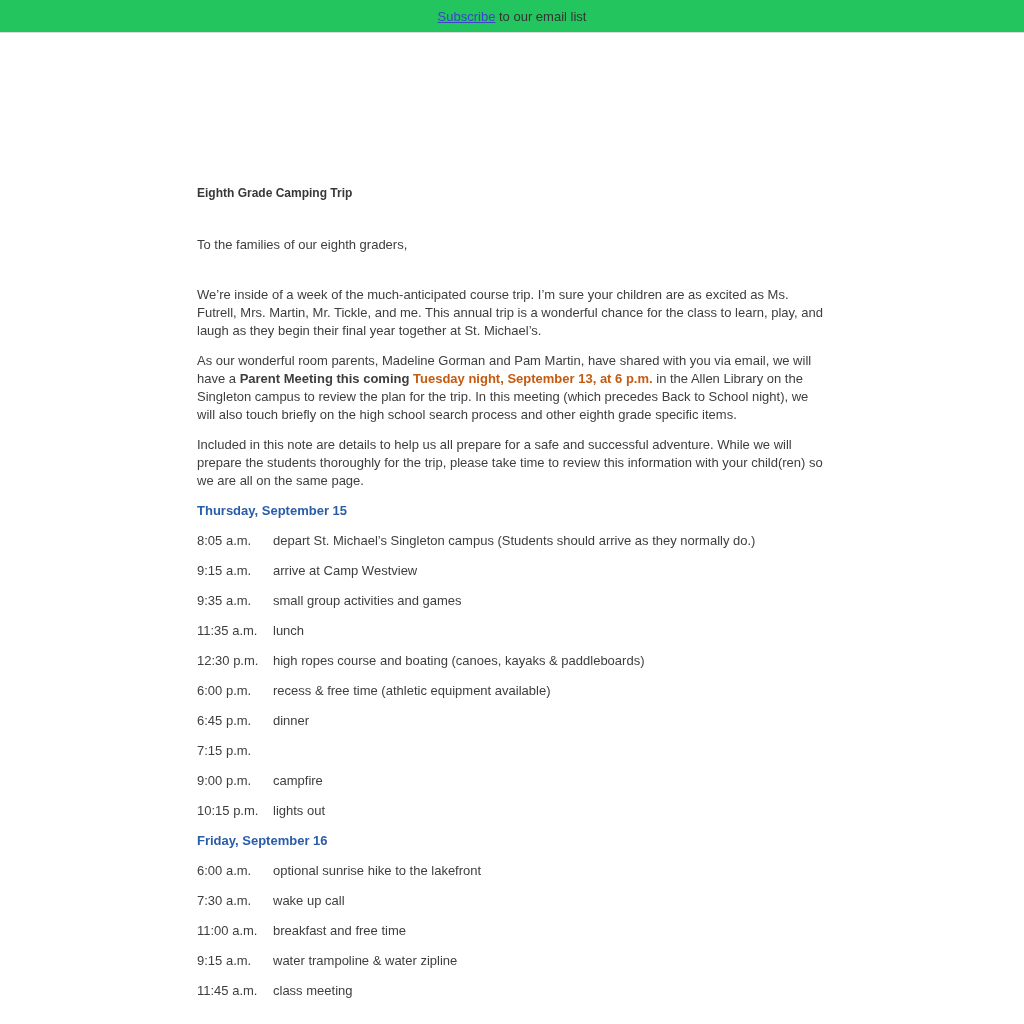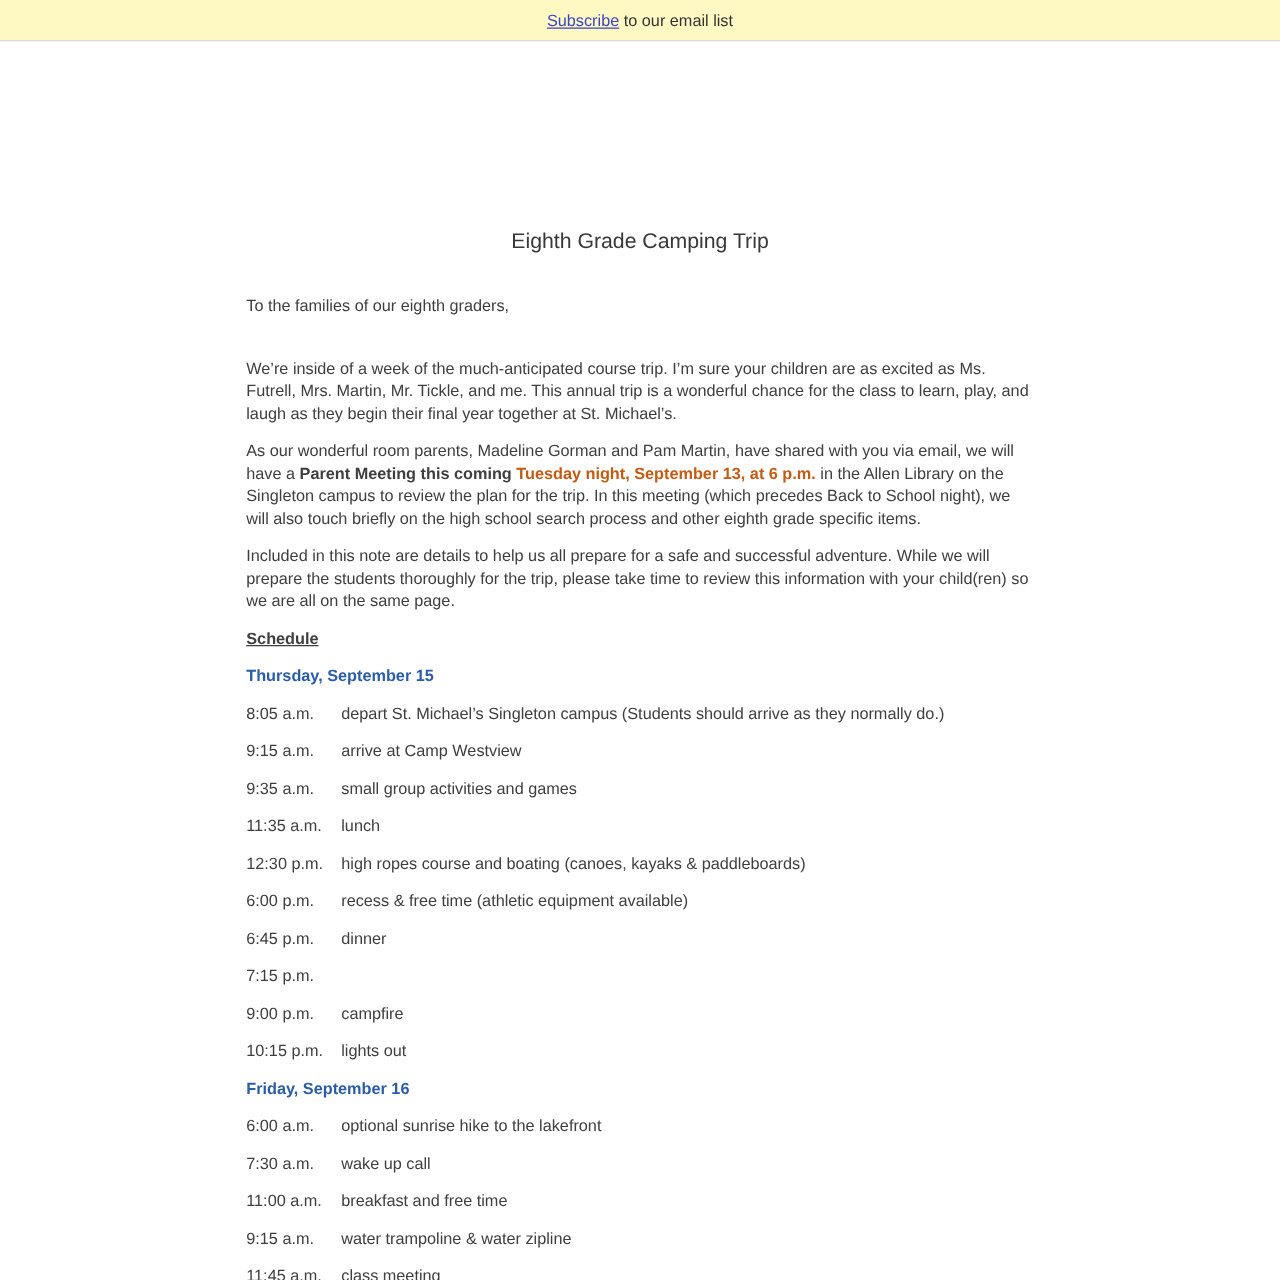--- a/index.html
+++ b/index.html
@@ -9,44 +9,43 @@
     width: 1024px;
     height: 1024px;
     overflow: hidden;
     background: #ffffff;
     font-family: "Liberation Sans", "DejaVu Sans", sans-serif;
     color: #3e3e3e;
     font-size: 13px;
   }
   .banner {
     height: 33px;
-    background: #fef9c3;
+    background: #22c55e;
     border-bottom: 1px solid #dbdbdb;
     display: flex;
     align-items: center;
     justify-content: center;
     color: #333333;
   }
   .banner-inner { display: inline; }
   .subscribe-link {
     color: #3b45c8;
     text-decoration: underline;
     cursor: pointer;
   }
   .content {
     width: 630px;
     margin: 0 auto;
     padding-top: 150px;
   }
   .title {
     margin: 0 0 33px 0;
-    text-align: center;
-    font-size: 17px;
+    font-size: 12px;
     line-height: 20px;
-    font-weight: normal;
+    font-weight: bold;
     color: #383838;
   }
   .salutation { margin: 0 0 32px 0; line-height: 18px; }
   .para { margin: 0 0 12px 0; line-height: 18px; }
   .seg-bold { font-weight: bold; }
   .seg-bold_orange { font-weight: bold; color: #c55a11; }
   .schedule-heading {
     margin: 0 0 12px 0;
     line-height: 18px;
   }
@@ -83,21 +82,20 @@
   <h1 class="title">Eighth Grade Camping Trip</h1>
 
   <p class="salutation">To the families of our eighth graders,</p>
 
   <p class="para">We’re inside of a week of the much-anticipated course trip. I’m sure your children are as excited as Ms. Futrell, Mrs. Martin, Mr. Tickle, and me. This annual trip is a wonderful chance for the class to learn, play, and laugh as they begin their final year together at St. Michael’s.</p>
 
   <p class="para" id="para2"><span class="seg-normal">As our wonderful room parents, Madeline Gorman and Pam Martin, have shared with you via email, we will have a </span><span class="seg-bold">Parent Meeting this coming </span><span class="seg-bold_orange">Tuesday night, September 13, at 6 p.m.</span><span class="seg-normal"> in the Allen Library on the Singleton campus to review the plan for the trip. In this meeting (which precedes Back to School night), we will also touch briefly on the high school search process and other eighth grade specific items.</span></p>
 
   <p class="para">Included in this note are details to help us all prepare for a safe and successful adventure. While we will prepare the students thoroughly for the trip, please take time to review this information with your child(ren) so we are all on the same page.</p>
 
-  <p class="schedule-heading"><span>Schedule</span></p>
 
   <div id="schedule">
       <p class="day-heading">Thursday, September 15</p>
       <div class="schedule-row">
         <span class="schedule-time">8:05 a.m.</span>
         <span class="schedule-activity">depart St. Michael’s Singleton campus (Students should arrive as they normally do.)</span>
       </div>
       <div class="schedule-row">
         <span class="schedule-time">9:15 a.m.</span>
         <span class="schedule-activity">arrive at Camp Westview</span>

